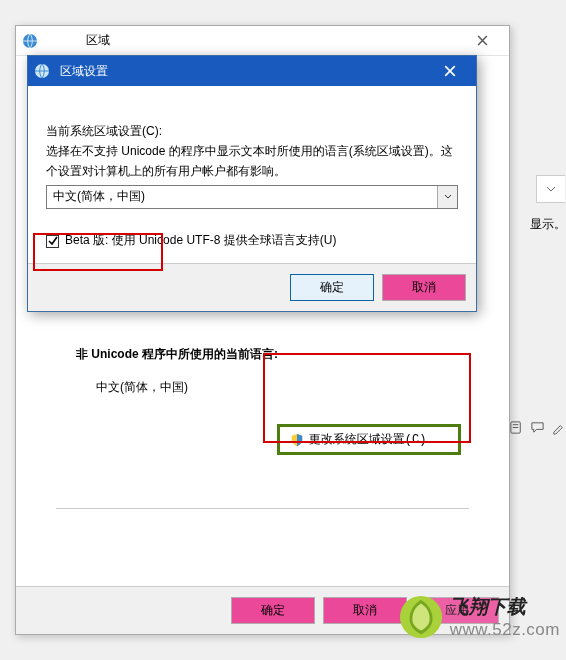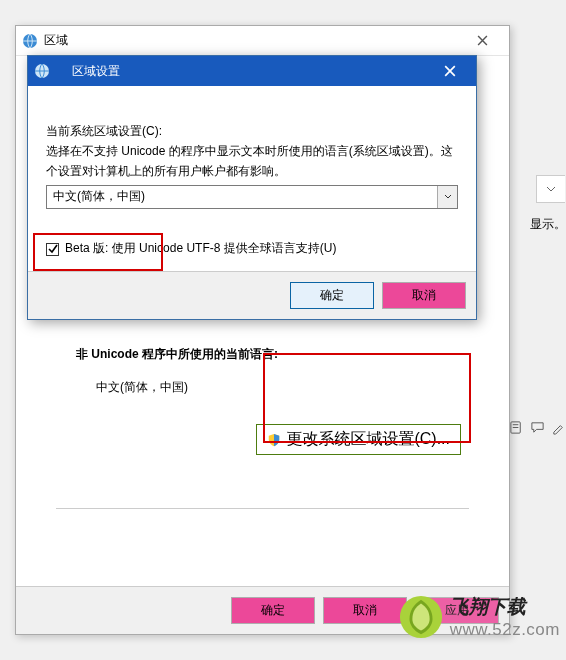--- a/index.html
+++ b/index.html
@@ -30,21 +30,21 @@
     align-items: center;
     padding: 0 6px;
     background: #ffffff;
     border-bottom: 1px solid #e5e5e5;
   }
   .globe-icon {
     width: 16px; height: 16px;
     display: inline-flex; align-items:center; justify-content:center;
     margin-right: 6px;
   }
-  .outer-title { flex: 1; color:#000; }
+  .outer-title { flex: 1; color:#000;margin-left:42px; }
   .close-x {
     width: 42px; height: 28px;
     display:flex; align-items:center; justify-content:center;
     color:#555;
   }
   .partial-text {
     position:absolute;
     top:226px; left:60px;
     color:#000;
     line-height:1.7;
@@ -54,24 +54,24 @@
   .admin-button-wrap {
     position:absolute;
     right:48px;
     top:398px;
   }
   .admin-button {
     display:inline-flex;
     align-items:center;
     gap:5px;
     padding: 4px 10px;
-    border:1px solid #4d7c0f;
+    border:3px solid #4d7c0f;
     background:#ffffff;
-    font-size:16px;
-    font-family:Liberation Sans, sans-serif;
+    font-size:12px;
+    font-family:Liberation Mono, monospace;
     color:#000;
     cursor:pointer;
   }
   .shield {
     width:14px; height:14px;
   }
   .hr { border:0; border-top:1px solid #ccc; margin:26px 0 0 0; }
   .outer-buttons {
     position:absolute;
     left:0; right:0; bottom:0;
@@ -105,21 +105,21 @@
     box-shadow:3px 3px 12px rgba(0,0,0,0.35);
   }
   .inner-titlebar {
     height:30px;
     background:#185abd;
     color:#ffffff;
     display:flex;
     align-items:center;
     padding:0 6px;
   }
-  .inner-title { flex:1; margin-left:16px; }
+  .inner-title { flex:1; margin-left:4px; }
   .inner-close {
     width:40px; height:28px;
     display:flex; align-items:center; justify-content:center;
     cursor:pointer;
   }
   .inner-body {
     padding:16px 18px 12px 18px;
     color:#000;
     line-height:1.65;
   }
@@ -133,21 +133,21 @@
   }
   .combo-text { flex:1; padding:0 6px; }
   .combo-btn {
     width:20px; height:100%;
     display:flex; align-items:center; justify-content:center;
     border-left:1px solid #aaa;
     background:#efefef;
   }
   .chk-row {
     display:flex; align-items:center; gap:6px;
-    margin-top:30px;
+    margin-top:22px;
   }
   .chk {
     width:13px; height:13px;
     border:1px solid #333;
     display:inline-flex; align-items:center; justify-content:center;
     background:#fff;
   }
   .inner-buttons {
     background:#f0f0f0;
     border-top:1px solid #ccc;

